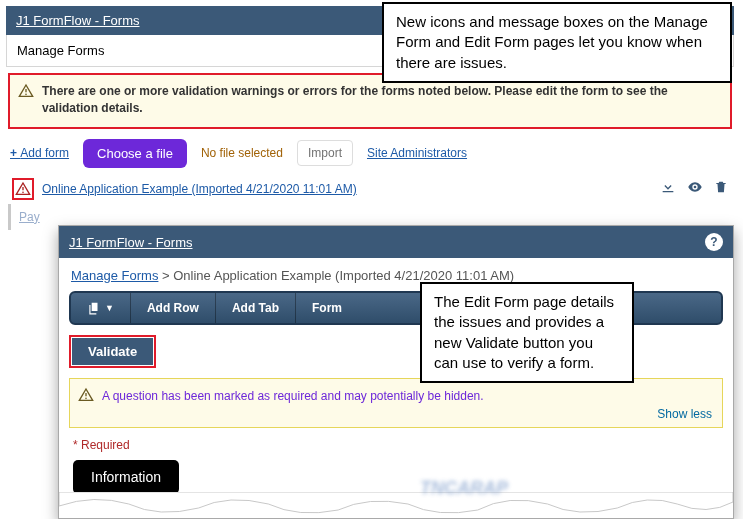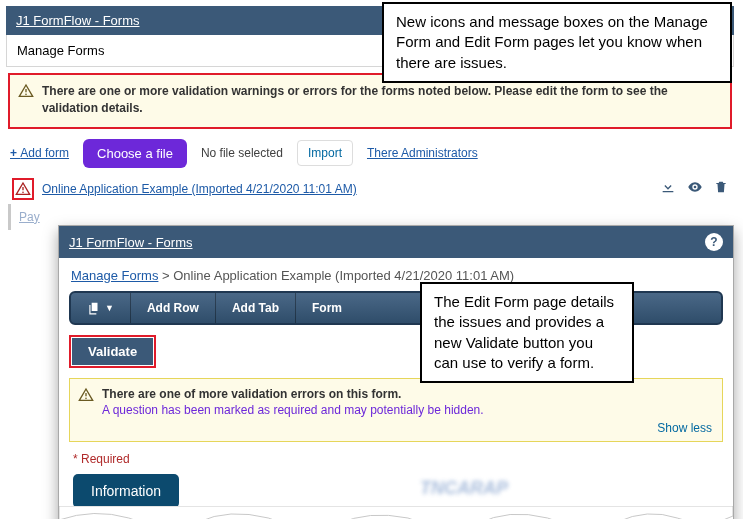--- a/index.html
+++ b/index.html
@@ -61,25 +61,25 @@
   .plus-link::before { content: "+ "; color:#1d5aa7; font-weight:bold; }
   .choose-btn {
     background: #6d28d9;
     color: #fff;
     border: none;
     border-radius: 6px;
     padding: 7px 14px;
     font-size: 13px;
     cursor: pointer;
   }
-  .muted { color: #404040; }
+  .muted { color: #a16207; }
   .import-btn {
     border: 1px solid #ddd;
     background: #fff;
-    color: #0369a1;
+    color: #737373;
     border-radius: 4px;
     padding: 5px 10px;
     font-size: 12px;
   }
   .form-row {
     display: flex;
     align-items: center;
     padding: 4px 6px;
     gap: 8px;
   }
@@ -190,21 +190,21 @@
   }
   .inner-warning .warn-ico { position:absolute; left:8px; top:8px; }
   .inner-warning .bold-line { font-weight: bold; color:#333; }
   .inner-warning .sub-line { margin-top: 2px; color:#6d28d9; }
   .show-less { text-align: right; margin-top: 4px; }
   .show-less span { color: #0369a1; cursor: pointer; font-size: 12px; }
   .required-note { margin: 10px 14px 0 14px; color: #b02a2a; font-size: 12px; }
   .info-tab {
     margin: 8px 0 0 14px;
     display: inline-block;
-    background: #0c4a6e;
+    background: #000000;
     color: #fff;
     padding: 9px 18px;
     border-radius: 5px;
     font-size: 14px;
   }
   .torn-edge {
     height: 26px;
     background: #fff;
     position: relative;
     margin-top: -2px;
@@ -255,21 +255,21 @@
         </svg>
     </span>
     <span>There are one or more validation warnings or errors for the forms noted below. Please edit the form to see the validation details.</span>
   </div>
 
   <div class="toolbar-row">
     <span class="link plus-link">Add form</span>
     <button class="choose-btn">Choose a file</button>
     <span class="muted">No file selected</span>
     <button class="import-btn">Import</button>
-    <span class="link">There Administrators</span>
+    <span class="link">Site Administrators</span>
   </div>
 
   <div class="form-row">
     <span class="icon-boxed">
       <svg width="16" height="16" viewBox="0 0 24 24">
           <path fill="none" stroke="#a22" stroke-width="2" d="M12 3 L22 20 L2 20 Z"></path>
           <line x1="12" y1="9" x2="12" y2="14" stroke="#a22" stroke-width="2"></line>
           <circle cx="12" cy="17" r="1.2" fill="#a22"></circle>
         </svg>
     </span>
@@ -327,21 +327,20 @@
   </div>
 
   <div class="inner-warning">
     <span class="warn-ico">
       <svg width="16" height="16" viewBox="0 0 24 24">
           <path fill="none" stroke="#6a5a22" stroke-width="2" d="M12 3 L22 20 L2 20 Z"></path>
           <line x1="12" y1="9" x2="12" y2="14" stroke="#6a5a22" stroke-width="2"></line>
           <circle cx="12" cy="17" r="1.2" fill="#6a5a22"></circle>
         </svg>
     </span>
-    <div class="bold-line">There are one of more validation errors on this form.</div>
     <div class="sub-line">A question has been marked as required and may potentially be hidden.</div>
     <div class="show-less"><span>Show less</span></div>
   </div>
 
   <div class="required-note">* Required</div>
 
   <div class="info-tab">Information</div>
 
   <div class="torn-edge">
     <svg viewBox="0 0 676 26" preserveAspectRatio="none">

